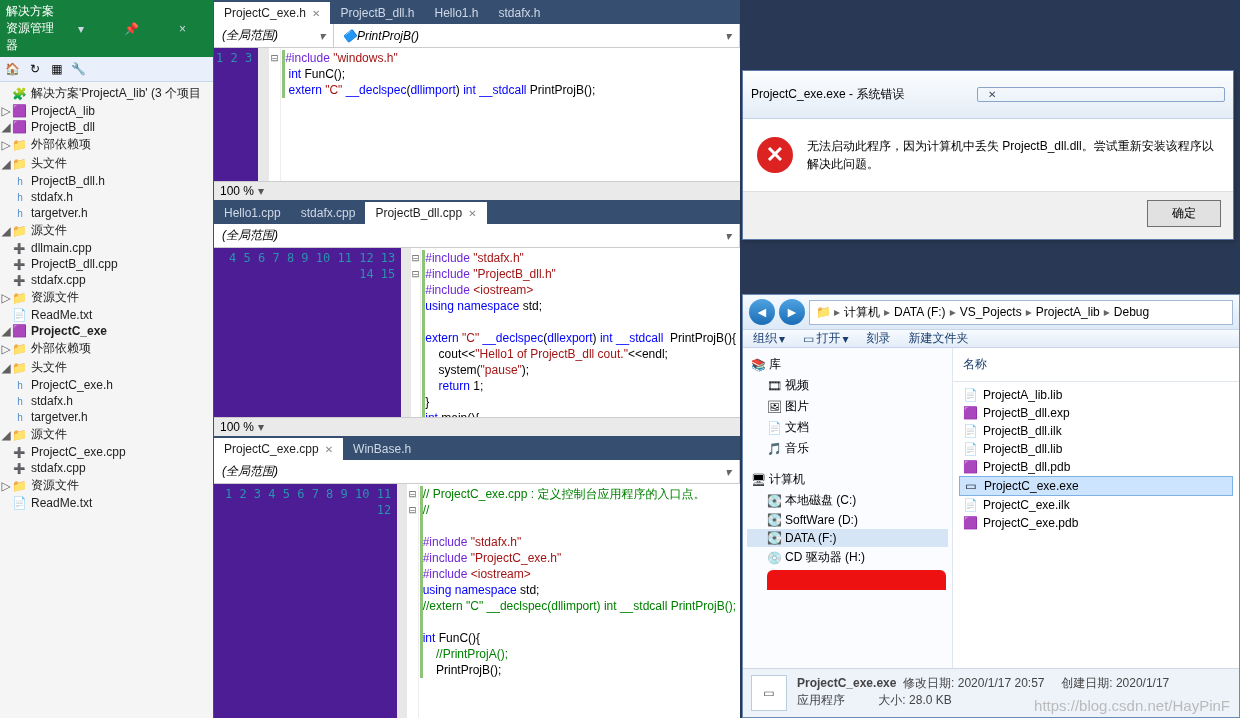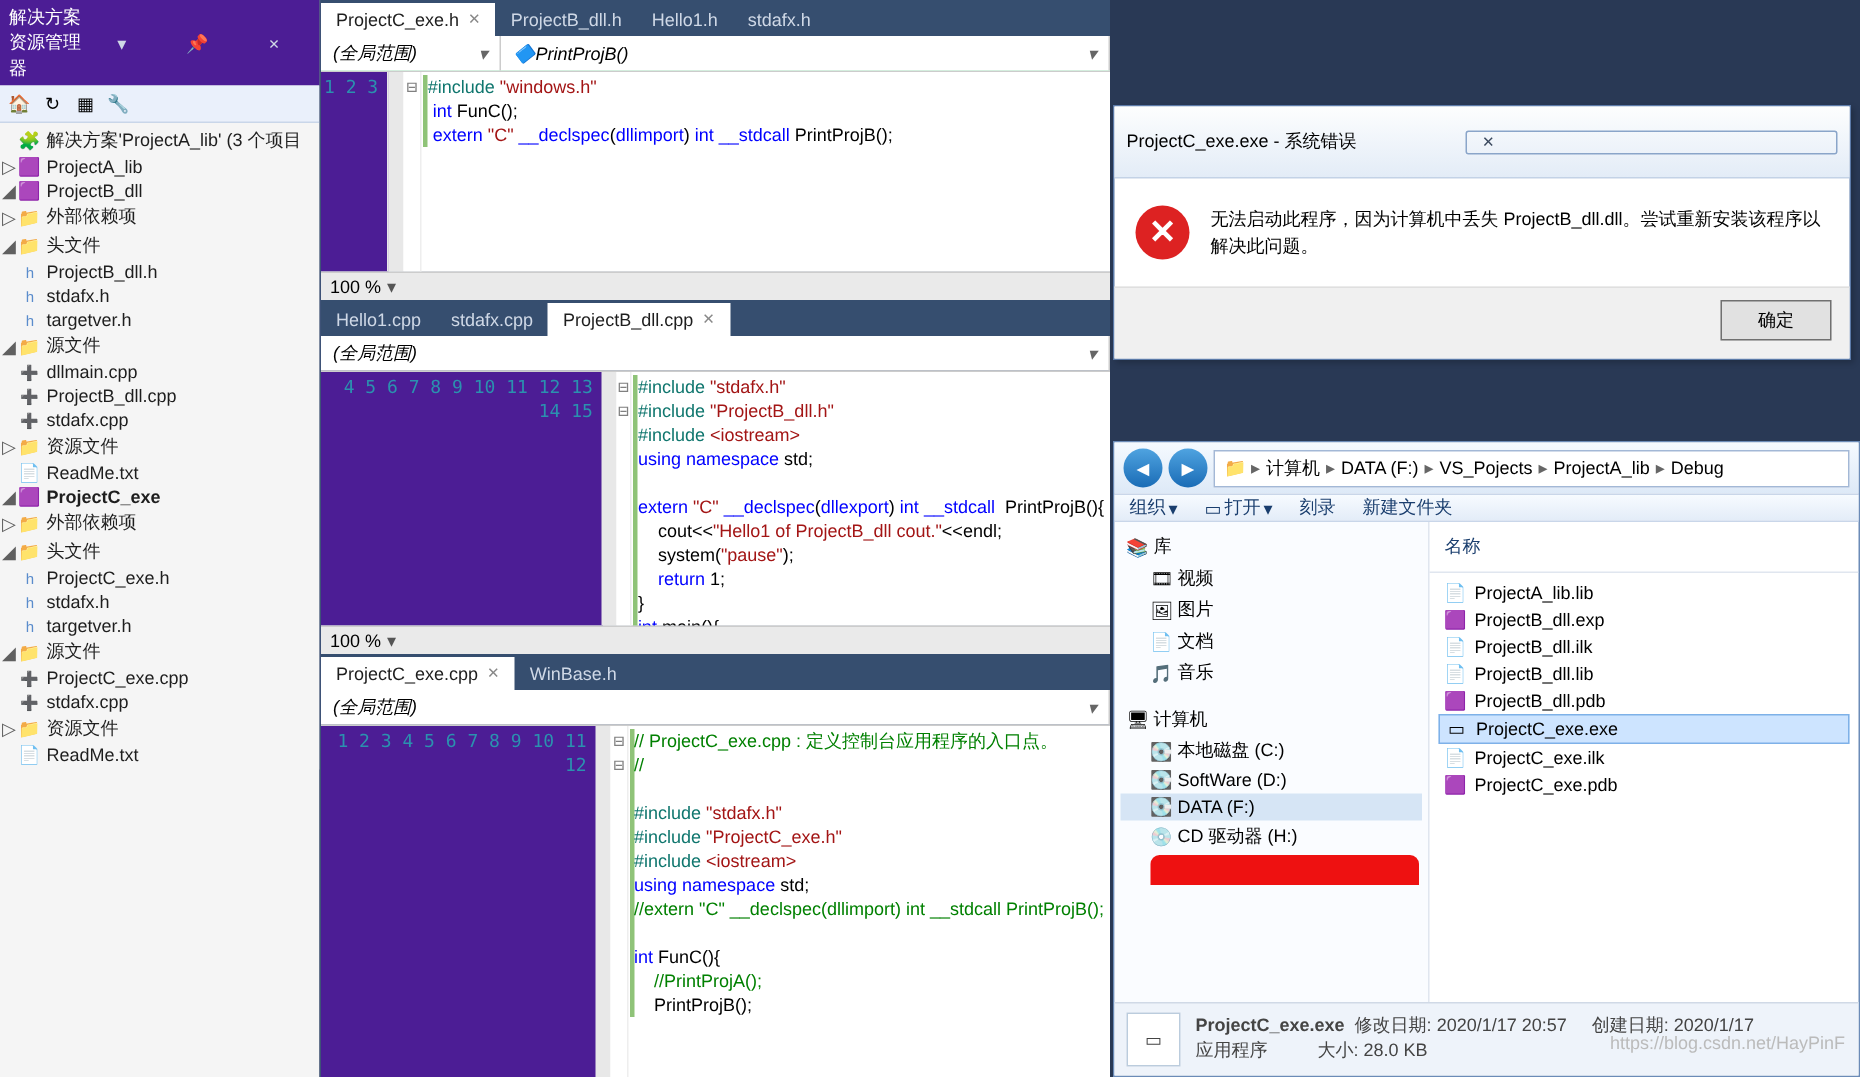--- a/index.html
+++ b/index.html
@@ -1,20 +1,20 @@
 <!DOCTYPE html>
 <html><head>
 <meta charset="utf-8">
 <style>
 * { margin:0; padding:0; box-sizing:border-box; font-family:"Microsoft YaHei","Segoe UI",sans-serif; font-size:12px; }
 body { width:1240px; height:718px; background:#293955; position:relative; overflow:hidden; }
 
 
 .solution-explorer { position:absolute; left:0; top:0; width:213px; height:718px; background:#f5f5f5; }
-.se-title { background:#4c1d95; color:#fff; padding:3px 6px; display:flex; align-items:center; }
+.se-title { background:#15803d; color:#fff; padding:3px 6px; display:flex; align-items:center; }
 .se-title span { flex:1; }
 .se-title .tool { width:14px; text-align:center; color:#cfd8e6; margin-left:2px; cursor:pointer; }
 .se-toolbar { background:#eaf0fb; padding:3px 4px; display:flex; gap:4px; border-bottom:1px solid #c9d6e9; }
 .se-toolbar .btn { width:18px; height:18px; display:inline-flex; align-items:center; justify-content:center; cursor:pointer; }
 .tree { background:#f5f5f5; padding:2px 0; color:#1e1e1e; }
 .tree .node { display:flex; align-items:center; padding:1px 0; white-space:nowrap; }
 .tree .node .arrow { width:12px; text-align:center; color:#606060; cursor:pointer; }
 .tree .node .icon { width:16px; text-align:center; margin-right:3px; }
 .tree .node.bold > .label { font-weight:bold; }
 .indent1 { padding-left:10px; } .indent2 { padding-left:26px; } .indent3 { padding-left:42px; }
@@ -32,21 +32,21 @@
 .tab .close { color:#888; font-size:10px; }
 .toolbar-row { background:#86efac; display:flex; border-bottom:1px solid #ccc;font-style:italic; }
 .scope { padding:3px 8px; border-right:1px solid #ccc; background:#fff; min-width:120px; display:flex; align-items:center; }
 .scope.right { flex:1; }
 .scope .dd { margin-left:auto; color:#666; }
 .codewrap { background:#fff; flex:1; display:flex; overflow:hidden; position:relative; }
 .gutter { background:#4c1d95; border-right:1px solid #e8e8e8; text-align:right; padding:2px 6px 2px 2px; color:#2b91af; min-width:34px; font-family:Consolas,monospace; line-height:16px; }
 .codemargin { width:10px; background:#e8e8e8; }
 .outlinebar { width:12px; background:#fff; border-right:1px solid #eee; color:#808080; font-family:Consolas,monospace; line-height:16px; text-align:center; padding-top:2px; }
 .code { font-family:Consolas,monospace; white-space:pre; padding:2px 4px; line-height:16px; flex:1; }
-.kw { color:#0000ff; } .pp { color:#0f766e; } .str { color:#a31515; } .cm { color:#008000; }
+.kw { color:#0000ff; } .pp { color:#6d28d9; } .str { color:#a31515; } .cm { color:#008000; }
 .changed { border-left:3px solid #8fc378; margin-left:-3px; }
 .zoombar { background:#eaeaea; border-top:1px solid #ccc; padding:2px 6px; display:flex; align-items:center; }
 .zoombar .dd { margin-left:4px; color:#555; }
 
 
 .dialog { position:absolute; left:742px; top:70px; width:492px; background:#fff; border:1px solid #5b7aa8; box-shadow:2px 2px 4px rgba(0,0,0,0.2); }
 .dialog .titlebar { background:linear-gradient(#fdfefe,#e3ecf7); padding:15px 8px; display:flex; align-items:center; border-bottom:1px solid #c3d2e6; }
 .dialog .titlebar span { flex:1; }
 .dialog .titlebar .xbtn { border:1px solid #8aa5c9; border-radius:2px; padding:1px 10px; font-size:10px; cursor:pointer; color:#3b4a5f; }
 .dialog .body { display:flex; padding:18px 14px; gap:14px; }
@@ -70,21 +70,21 @@
 .exp-tree .tn.sel { background:#d6e5f5; }
 .exp-tree .ti0{padding-left:4px}.exp-tree .ti1{padding-left:20px}
 .redbar { background:#e11; height:20px; margin:2px 2px 0 20px; border-radius:6px 6px 0 0; }
 .exp-files { flex:1; display:flex; flex-direction:column; }
 .exp-header { border-bottom:1px solid #e0e6ef; padding:8px 10px; color:#1a3e6e; }
 .exp-list { flex:1; padding:4px 6px; }
 .exp-list .fitem { display:flex; align-items:center; gap:6px; padding:2px 4px; cursor:pointer; }
 .exp-list .fitem.sel { background:#cde4ff; border:1px solid #7eb1e8; }
 .exp-status { border-top:1px solid #d0d9e6; background:#eef3fa; padding:6px 8px; display:flex; gap:10px; color:#444; }
 .exp-status .thumb { width:36px; height:36px; border:1px solid #bcd; background:#fff; display:flex; align-items:center; justify-content:center; }
-.watermark { position:absolute; right:10px; bottom:16px; color:#bbb; font-size:12px; }
+.watermark { position:absolute; right:10px; bottom:4px; color:#bbb; font-size:15px; }
 .ficon { display:inline-block; width:14px; text-align:center; }
 </style>
 </head>
 <body>
 
 <div class="solution-explorer">
   <div class="se-title">
     <span>解决方案资源管理器</span>
     <span class="tool">▾</span>
     <span class="tool">📌</span>

